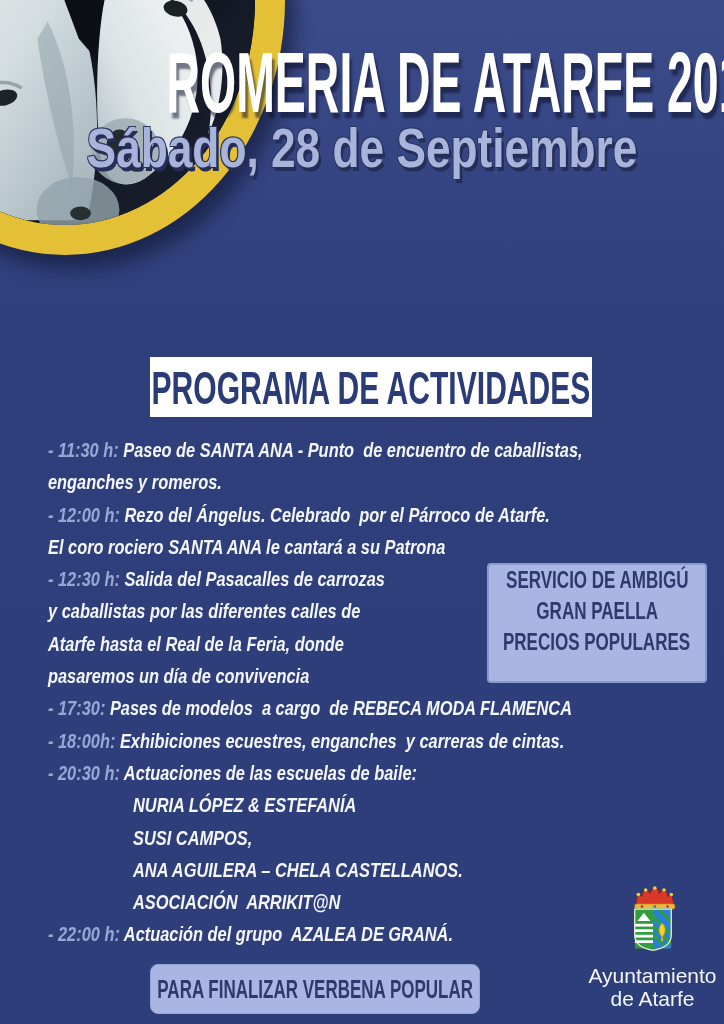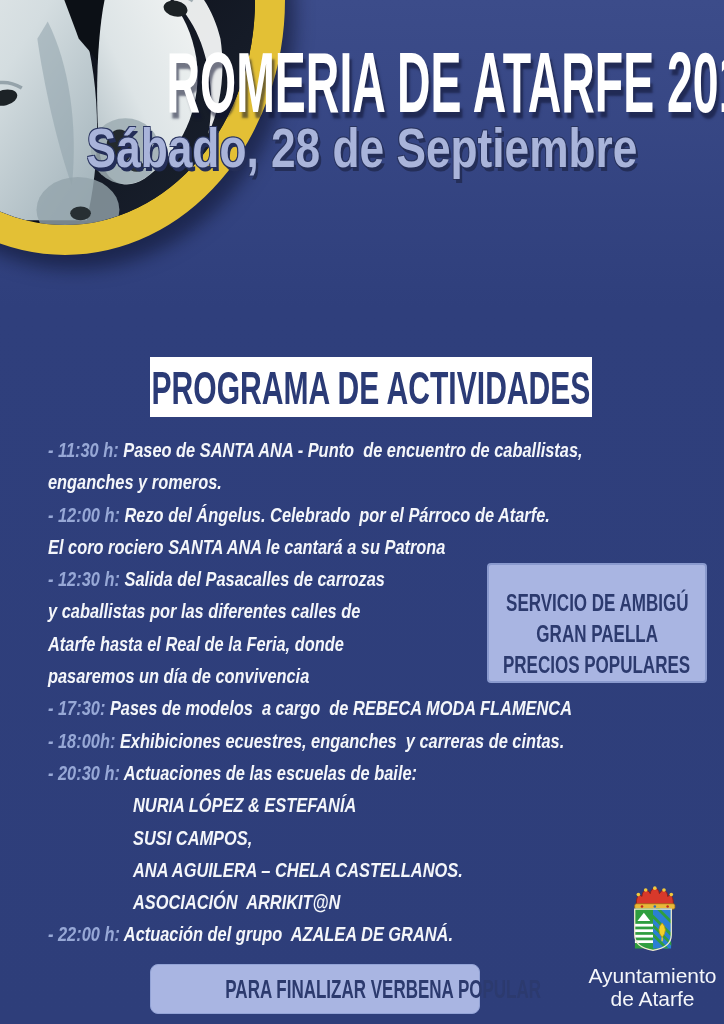--- a/index.html
+++ b/index.html
@@ -74,37 +74,37 @@
   .sched-line .time { color:#97a8d6; }
   .sched-line.indent { padding-left:109px; }
 
   
   .side-box {
     position:absolute; left:487px; top:563px;
     width:220px; height:120px;
     background:#a9b5e2;
     border:2px solid #8a9ace;
     border-radius:4px;
-    display:flex; flex-direction:column; align-items:center; justify-content:flex-end;
+    display:flex; flex-direction:column; align-items:center; justify-content:flex-start;
     z-index:4;
   }
   .side-line {
     font-size:23px; font-weight:bold; color:#2c3a6e;
     line-height:31px; white-space:pre;
     transform:scaleX(.74);
   }
 
   
   .footer-box {
     position:absolute; left:150px; top:964px;
     width:330px; height:50px;
     background:#a9b5e2;
     border:1px solid #93a3d6;
     border-radius:8px;
-    display:flex; align-items:center; 
+    display:flex; align-items:center; justify-content:center;
     z-index:4;
   }
   .footer-box span {
     font-size:25px; font-weight:bold; color:#2c3a6e;
     white-space:pre; transform:scaleX(.68);
   }
 
   
   .logo {
     position:absolute; left:575px; top:886px; width:155px;

